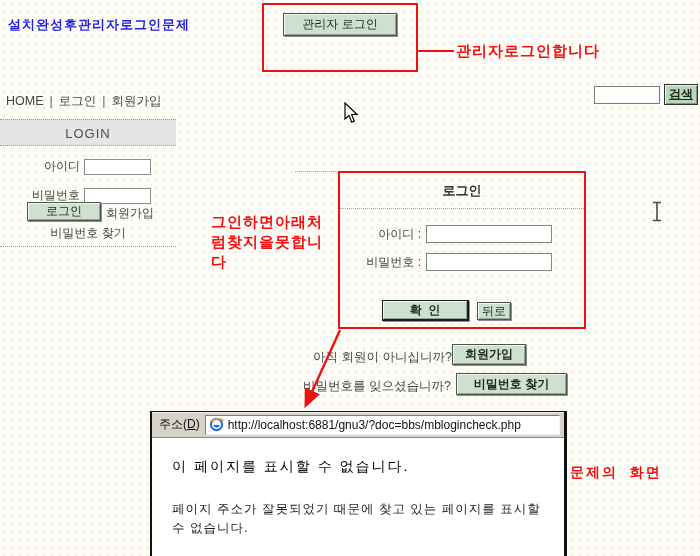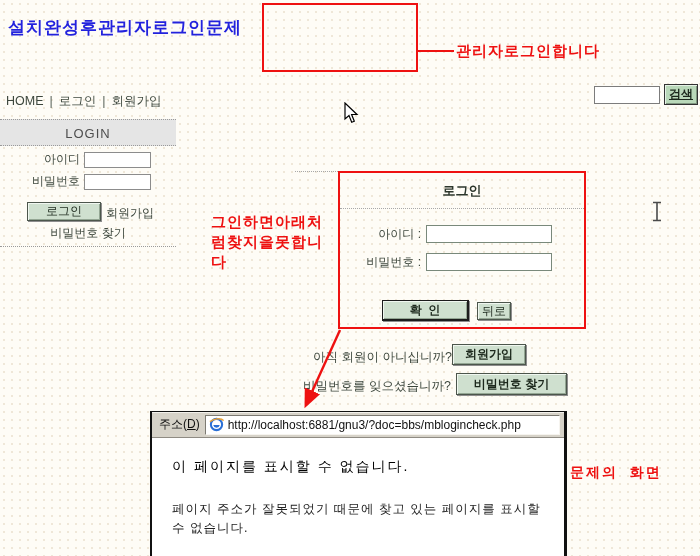--- a/index.html
+++ b/index.html
@@ -8,21 +8,21 @@
     position:relative; overflow:hidden;
     font-family:"Liberation Sans","DejaVu Sans",sans-serif;
     background-color:#fefcf6;
     background-image:radial-gradient(#efe7d8 0.8px, rgba(0,0,0,0) 0.9px);
     background-size:8px 8px;
     color:#333;
   }
   .abs{ position:absolute; }
 
   
-  .doc-title{ left:8px; top:16px; font-size:17px; font-weight:bold; color:#2222dd; letter-spacing:1px; }
+  .doc-title{ left:8px; top:16px; font-size:13px; font-weight:bold; color:#2222dd; letter-spacing:1px; }
   .install-box{ left:262px; top:3px; width:156px; height:69px; border:2px solid #ee1111; text-align:center; }
   .install-msg{ margin-top:7px; font-size:12px; color:#3c463c; }
   .btn{
     font-family:inherit; font-size:12px; color:#1c281c; background:#cfe0cf;
     border:1px solid #4c564c; cursor:pointer;
     box-shadow:inset 1px 1px 0 #f0f7f0, inset -1px -1px 0 #93a693, 1px 1px 0 #8d8d8d;
   }
   .admin-login-btn{ margin-top:8px; width:114px; height:23px; }
   .conn-line{ left:418px; top:50px; width:36px; height:2px; background:#ee1111; }
   .red-annot{ color:#ee1111; font-weight:bold; }
@@ -35,21 +35,21 @@
   .search-input{ left:594px; top:86px; width:66px; height:18px; border:1px solid #7c7c7c; background:#fff; font-size:12px; padding:0 2px; }
   .search-btn{ left:664px; top:84px; width:34px; height:21px; background:#b9d8b9; font-weight:bold; box-shadow:inset 1px 1px 0 #e6f2e6, inset -1px -1px 0 #7f967f; border:1px solid #333;text-decoration:underline; }
 
   
   .sidebar{ left:0; top:119px; width:176px; }
   .login-header{
     height:27px; line-height:27px; text-align:center; background:#e5e5e5;
     color:#4e4e4e; font-size:13px; letter-spacing:1px;
     border-top:1px dotted #9a9a9a; border-bottom:1px dotted #9a9a9a;
   }
-  .side-row{ display:flex; align-items:center; margin-top:5px; }
+  .side-row{ display:flex; align-items:center; margin-top:12px; }
   .side-row:first-of-type{ margin-top:7px; }
   .side-label{ width:84px; text-align:right; padding-right:4px; font-size:12px; color:#3c463c; }
   .side-input{ width:67px; height:16px; border:1px solid #8c8c8c; background:#fff; font-size:11px; padding:0 2px; }
   .side-login-btn{ position:absolute; left:27px; top:83px; width:74px; height:19px; }
   .side-signup{ position:absolute; left:106px; top:86px; font-size:12px; color:#3c463c; cursor:pointer; }
   .side-findpw{ position:absolute; left:0; top:106px; width:176px; text-align:center; font-size:12px; color:#3c463c; cursor:pointer; }
   .side-bottom-dotted{ position:absolute; left:0; top:127px; width:176px; border-top:1px dotted #9a9a9a; }
 
   
   .red-note{ left:211px; top:212px; font-size:15px; line-height:20px; letter-spacing:1px; }
@@ -96,20 +96,21 @@
   .err-title{ font-size:14px; color:#000000; letter-spacing:2px; }
   .err-body{ margin-top:24px; font-size:12.5px; line-height:19px; color:#222; width:382px; letter-spacing:1px; }
   .problem-label{ left:570px; top:464px; font-size:14px; letter-spacing:2px; white-space:pre; }
 </style>
 </head>
 <body>
 
 <div class="abs doc-title">설치완성후관리자로그인문제</div>
 
 <div class="abs install-box">
+  <button class="btn admin-login-btn">관리자 로그인</button>
 </div>
 <div class="abs conn-line"></div>
 <div class="abs red-annot install-annot">관리자로그인합니다</div>
 
 <div class="abs nav">
   <span class="nav-item">HOME</span><span class="sep">|</span><span class="nav-item">로그인</span><span class="sep">|</span><span class="nav-item">회원가입</span>
 </div>
 
 <input class="abs search-input" style="">
 <button class="abs btn search-btn">검색</button>

